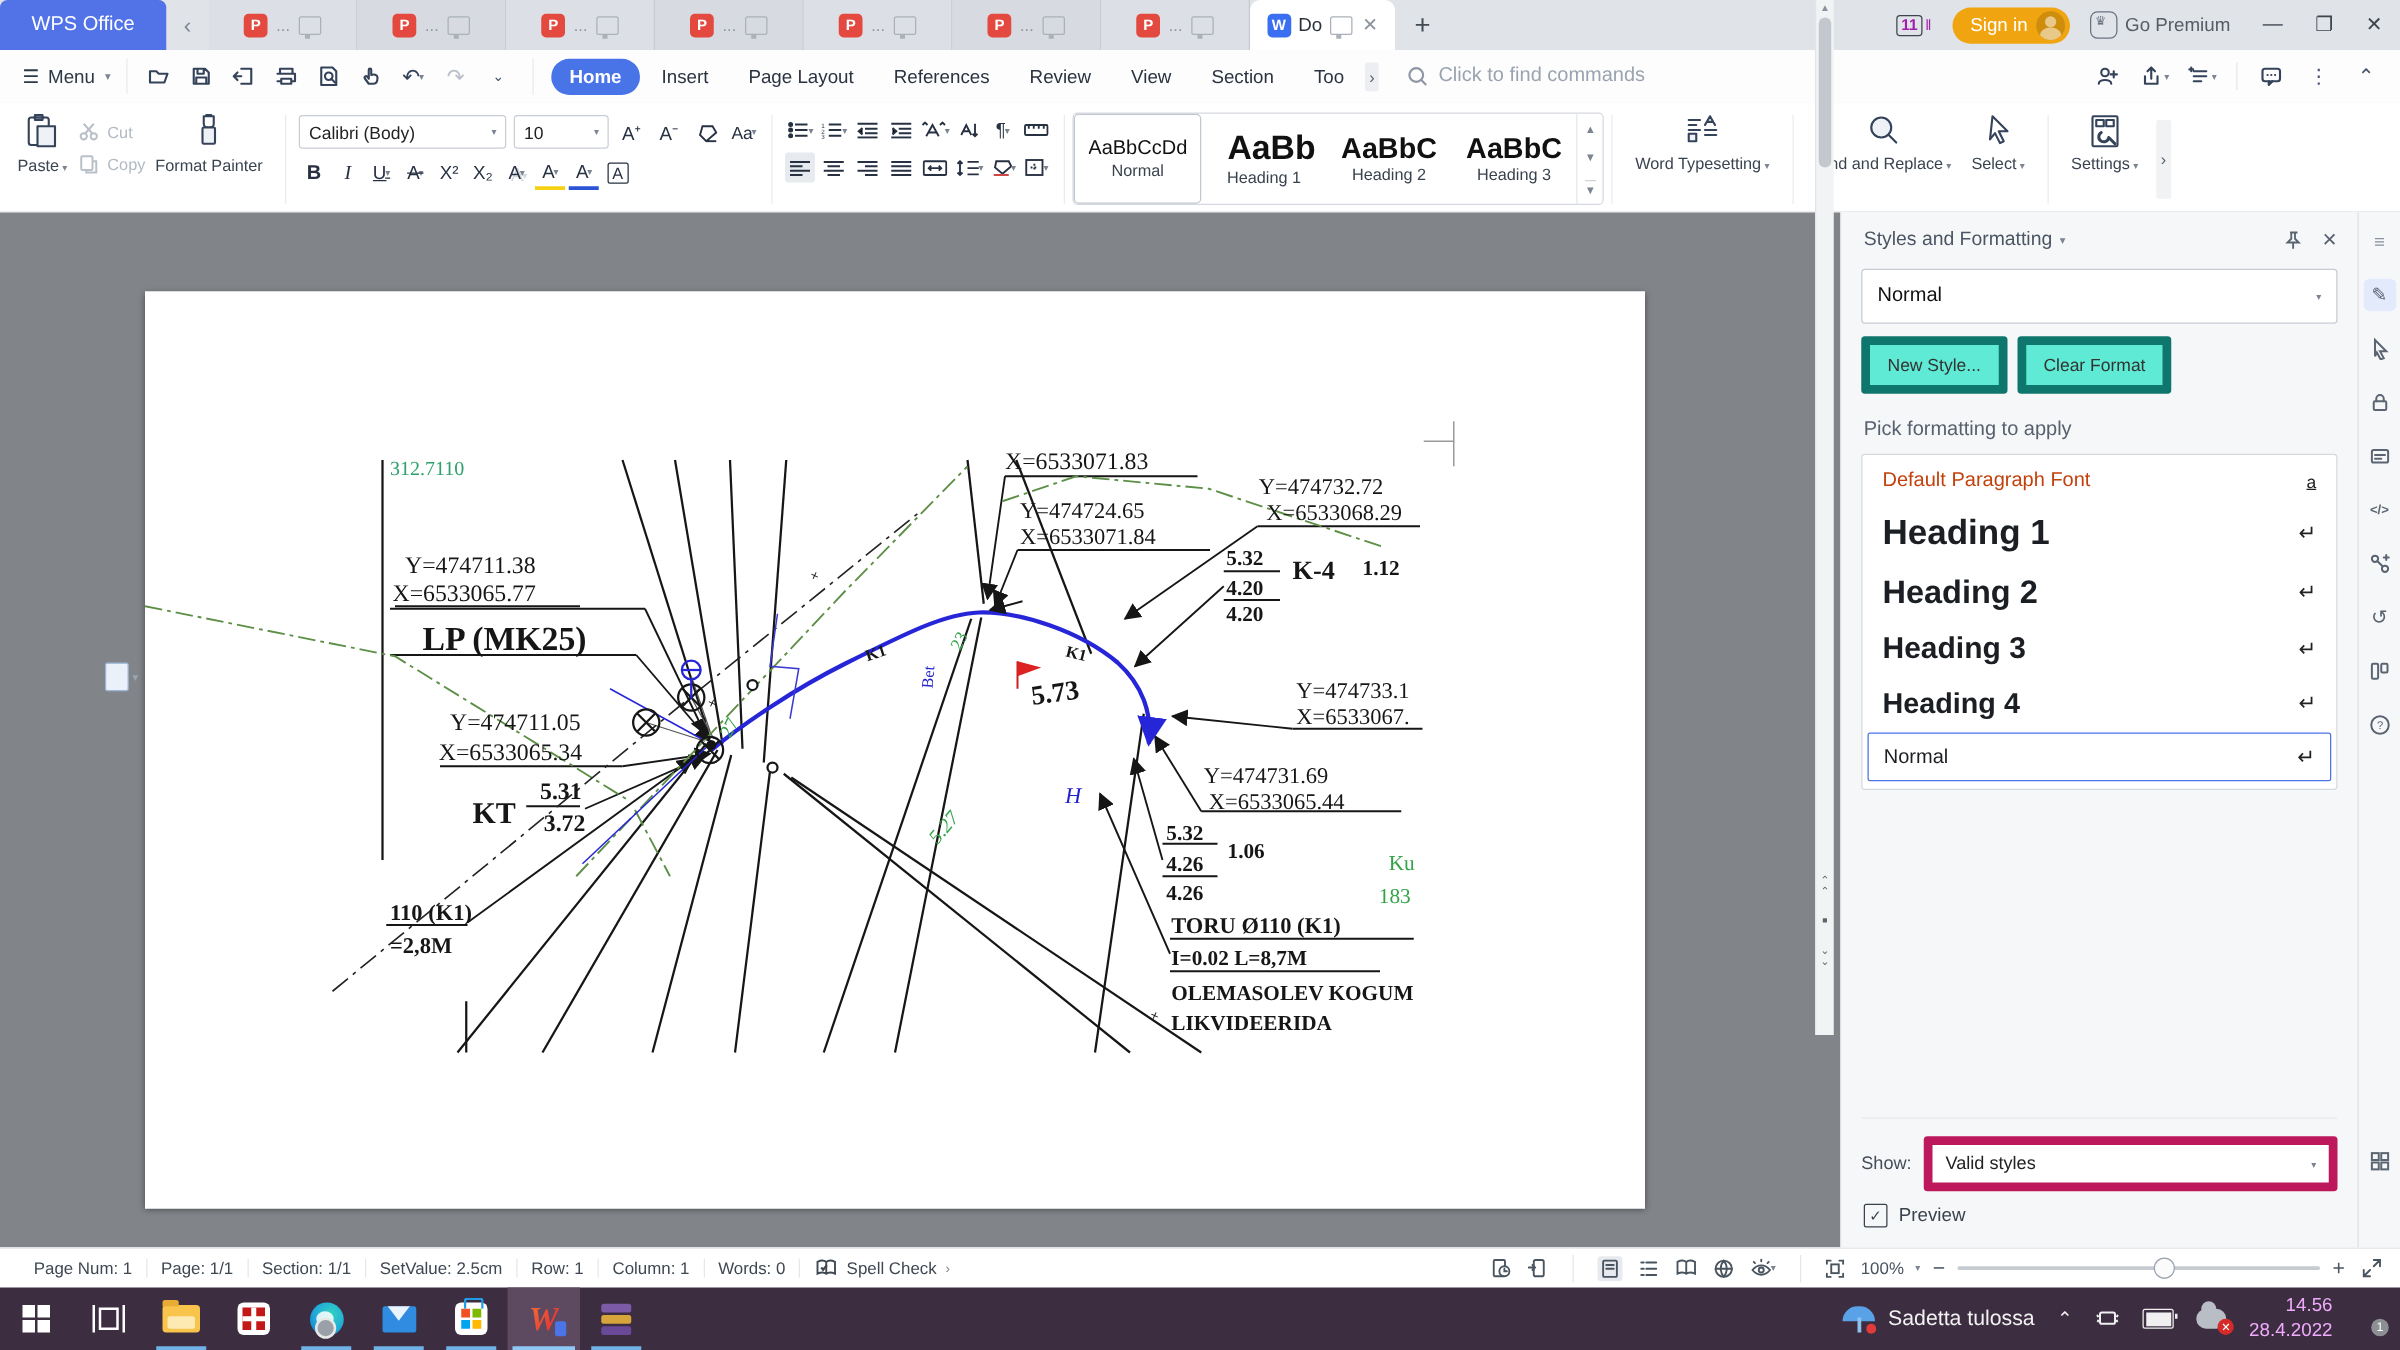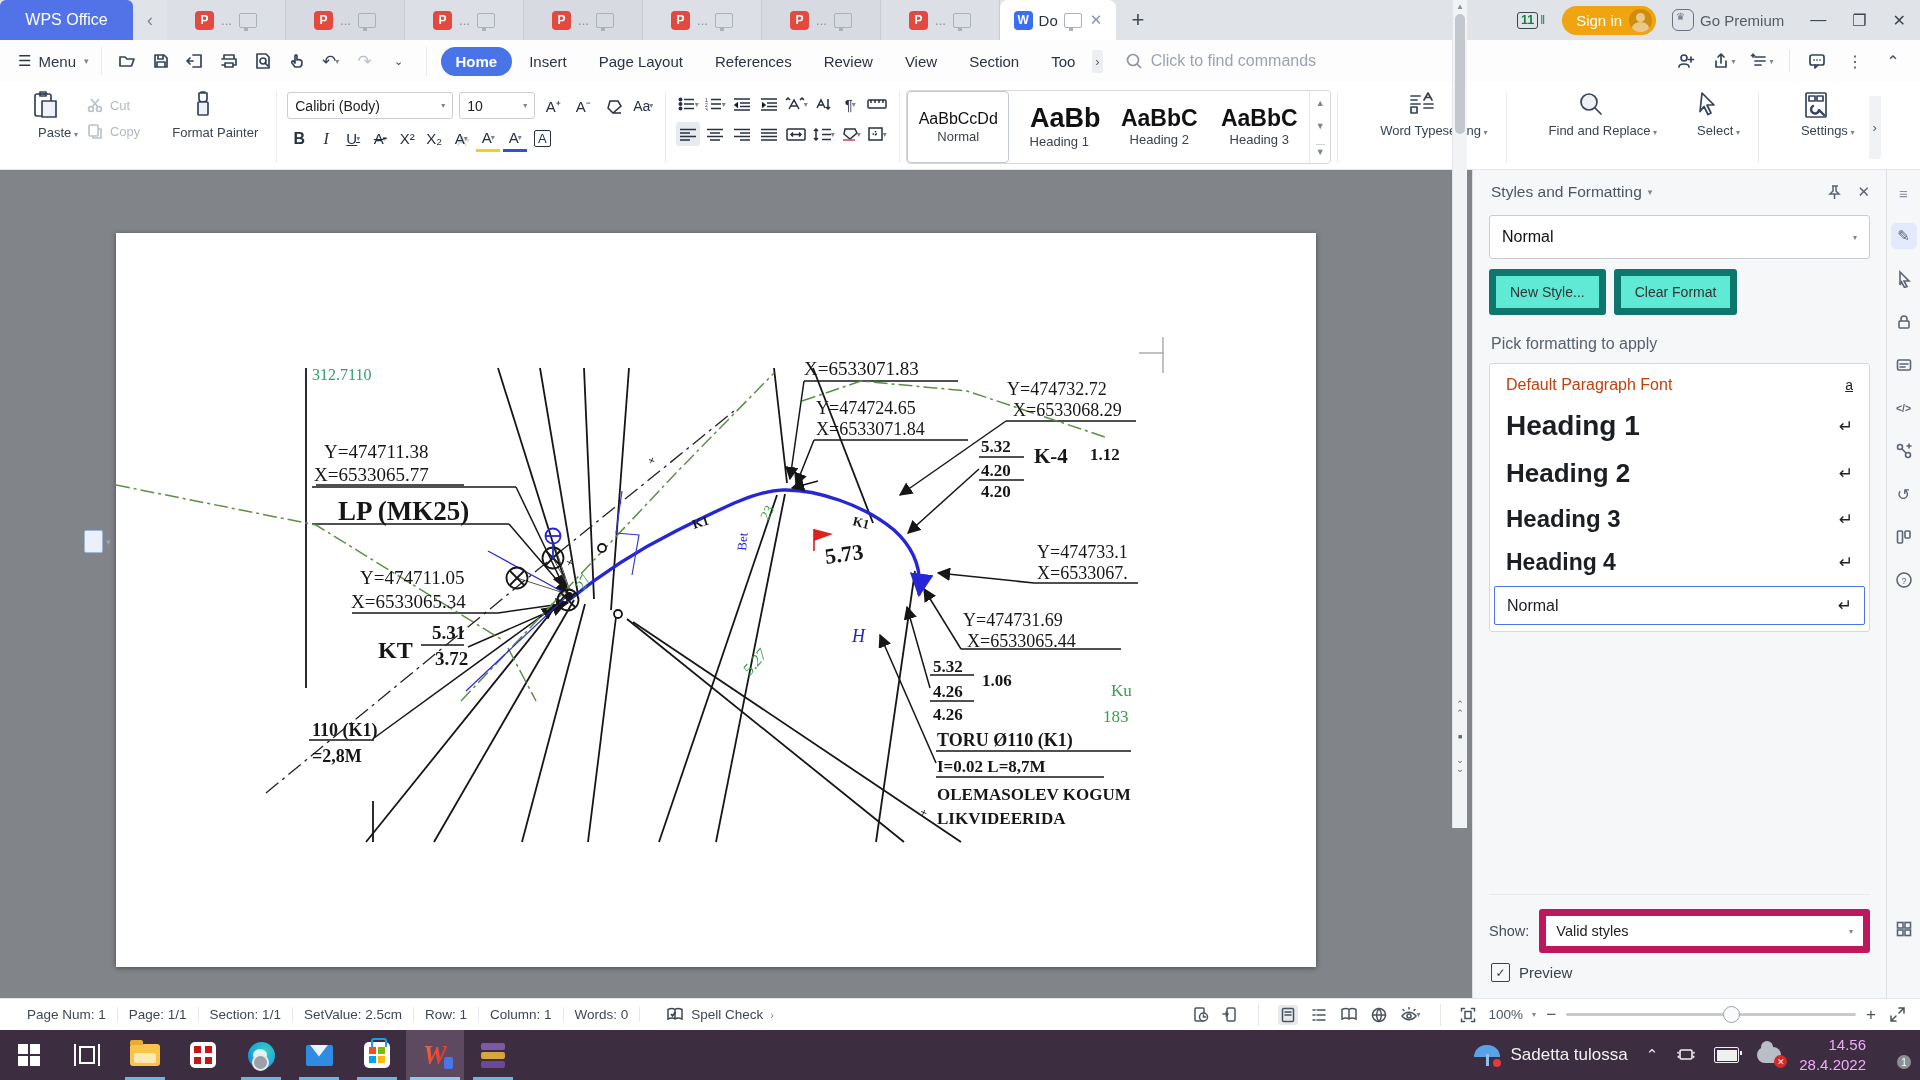--- a/index.html
+++ b/index.html
@@ -14,21 +14,21 @@
   .pdficon{width:19px;height:19px;border-radius:4px;background:#e4493f;color:#fff;font-size:12px;font-weight:bold;display:flex;align-items:center;justify-content:center;}
   .ptab .dots{color:#8a929d;font-size:13px;}
   .monicon{width:16px;height:13px;border:1.6px solid #aab1bb;border-radius:2px;position:relative;}
   .monicon:after{content:"";position:absolute;left:4px;bottom:-4px;width:4px;height:3px;background:#aab1bb;}
   .doctab{width:116px;background:#fff;border-radius:8px 8px 0 0;display:flex;align-items:center;justify-content:center;gap:6px;}
   .wicon{width:19px;height:19px;border-radius:4px;background:#3a6ff2;color:#fff;font-size:12px;font-weight:bold;display:flex;align-items:center;justify-content:center;}
   .doctab .lbl{color:#2b3138;font-size:15px;}
   .doctab .x{color:#8a929d;font-size:15px;margin-left:2px;}
   .newtab{width:44px;display:flex;align-items:center;justify-content:center;color:#434a53;font-size:22px;}
   .tb-right{margin-left:auto;display:flex;align-items:center;gap:16px;padding-right:14px;}
-  .tabcount{display:flex;align-items:center;color:#15803d;margin-left:39px;}
+  .tabcount{display:flex;align-items:center;color:#a21caf;margin-left:39px;}
   .tabcount .box{border:1.6px solid #3e454e;border-radius:3px;font-size:12.5px;font-weight:bold;padding:0 3px;line-height:15px;}
   .tabcount .bars{margin-left:2px;font-size:12px;letter-spacing:1px;}
   .signin{height:29px;border-radius:15px;background:#efa410;color:#fff;font-size:15px;display:flex;align-items:center;padding:0 4px 0 14px;gap:7px;}
   .avatar{width:23px;height:23px;border-radius:50%;background:#d2databind;background:#cf8d0e;position:relative;overflow:hidden;}
   .avatar:before{content:"";position:absolute;left:7px;top:4px;width:9px;height:9px;border-radius:50%;background:#e8c989;}
   .avatar:after{content:"";position:absolute;left:3px;top:13px;width:17px;height:12px;border-radius:50%;background:#e8c989;}
   .gopremium{display:flex;align-items:center;gap:6px;color:#555c66;font-size:15px;}
   .crown{width:20px;height:20px;border:1.6px solid #6a7280;border-radius:6px;position:relative;}
   .crown:after{content:"♛";position:absolute;left:3px;top:1px;font-size:10px;color:#6a7280;}
   .winctl{display:flex;align-items:center;gap:26px;color:#3e454e;font-size:16px;margin-left:10px;}
@@ -46,21 +46,21 @@
   .cmdsearch{display:flex;align-items:center;gap:8px;margin-left:22px;color:#9aa3af;font-size:16px;}
   .mr-right{margin-left:auto;display:flex;align-items:center;gap:4px;padding-right:10px;color:#46536b;}
   .mr-right .qi{width:34px;}
   .vdiv{width:1px;height:22px;background:#e3e6ea;margin:0 6px;}
   
   .ribbon{position:absolute;left:0;top:82px;width:1920px;height:88px;background:#fff;border-bottom:1px solid #e3e6ea;display:flex;align-items:stretch;padding-top:4px;box-sizing:border-box;}
   .rgroup{display:flex;align-items:flex-start;padding:2px 6px;}
   .rdiv{width:1px;background:#e9ebef;margin:6px 4px;}
   .bigbtn{display:flex;flex-direction:column;align-items:center;justify-content:flex-start;padding:2px 8px;color:#3a4450;font-size:13px;gap:3px;}
   .bigbtn svg{stroke:#35435a;stroke-width:1.7;fill:none;stroke-linecap:round;stroke-linejoin:round;}
-  .bigbtn .cap{text-align:center;line-height:1.25;margin-left:24px;}
+  .bigbtn .cap{text-align:center;line-height:1.25;}
   .smallcol{display:flex;flex-direction:column;gap:8px;padding-top:8px;}
   .smallbtn{display:flex;align-items:center;gap:6px;font-size:13px;color:#b3bac4;}
   .smallbtn svg{stroke:#b9c0c9;stroke-width:1.6;fill:none;}
   .fontgrid{display:flex;flex-direction:column;gap:6px;padding-top:4px;}
   .combrow{display:flex;gap:6px;align-items:center;}
   .combo{height:25px;border:1px solid #c9ced6;border-radius:3px;display:flex;align-items:center;justify-content:space-between;padding:0 7px;font-size:14px;color:#222;background:#fff;text-align:center;}
   .tinybtn{min-width:24px;height:24px;display:flex;align-items:center;justify-content:center;font-size:15px;color:#273142;}
   .tinybtn.on{background:#e7eaee;border-radius:3px;}
   .fmtrow{display:flex;align-items:center;gap:3px;}
   .dcaret{font-size:8px;color:#7b8490;margin-left:-1px;}
@@ -103,21 +103,21 @@
   .prevrow{display:flex;align-items:center;gap:9px;margin:0 16px 16px 18px;}
   .cbox{width:17px;height:17px;border:1.6px solid #39424d;border-radius:2px;display:flex;align-items:center;justify-content:center;font-size:12px;color:#39424d;}
   .prevrow .lab{font-size:15px;color:#39424d;}
   
   .rstrip{position:absolute;left:1886px;top:170px;width:34px;height:828px;background:#f6f7f9;border-left:1px solid #dcdfe4;box-sizing:border-box;display:flex;flex-direction:column;align-items:center;padding-top:10px;gap:17px;color:#5b московs;color:#5b6572;}
   .rsico{width:26px;height:26px;display:flex;align-items:center;justify-content:center;font-size:15px;}
   .rsico svg{stroke:#5b6572;stroke-width:1.6;fill:none;stroke-linecap:round;}
   .rsico.on{background:#e2eafb;border-radius:5px;}
   .appsgrid{margin-top:auto;margin-bottom:56px;}
   
-  .statusbar{position:absolute;left:0;top:998px;width:1920px;height:32px;background:#fff;border-top:1px solid #e2e5e9;display:flex;font-size:13.5px;color:#3e4752;box-sizing:border-box;gap:14px;}
+  .statusbar{position:absolute;left:0;top:998px;width:1920px;height:32px;background:#fff;border-top:1px solid #e2e5e9;display:flex;font-size:13.5px;color:#3e4752;box-sizing:border-box;}
   .stitems{display:flex;align-items:center;padding-left:16px;}
   .stitem{padding:0 11px;border-right:1px solid #e4e7eb;white-space:nowrap;}
   .spellck{display:flex;align-items:center;gap:7px;padding:0 12px;}
   .st-right{margin-left:auto;display:flex;align-items:center;gap:13px;padding-right:14px;color:#49545f;}
   .sico{display:flex;align-items:center;justify-content:center;}
   .sico svg{stroke:#49545f;stroke-width:1.5;fill:none;stroke-linecap:round;}
   .sico.on{background:#e7eaee;border-radius:3px;padding:2px;}
   .zoomwrap{display:flex;align-items:center;gap:10px;}
   .ztrack{position:relative;width:290px;height:3px;background:#c6cbd2;border-radius:2px;}
   .zthumb{position:absolute;top:-7px;left:54%;width:15px;height:15px;background:#fbfbfc;border:1.4px solid #9aa2ad;border-radius:50%;}

